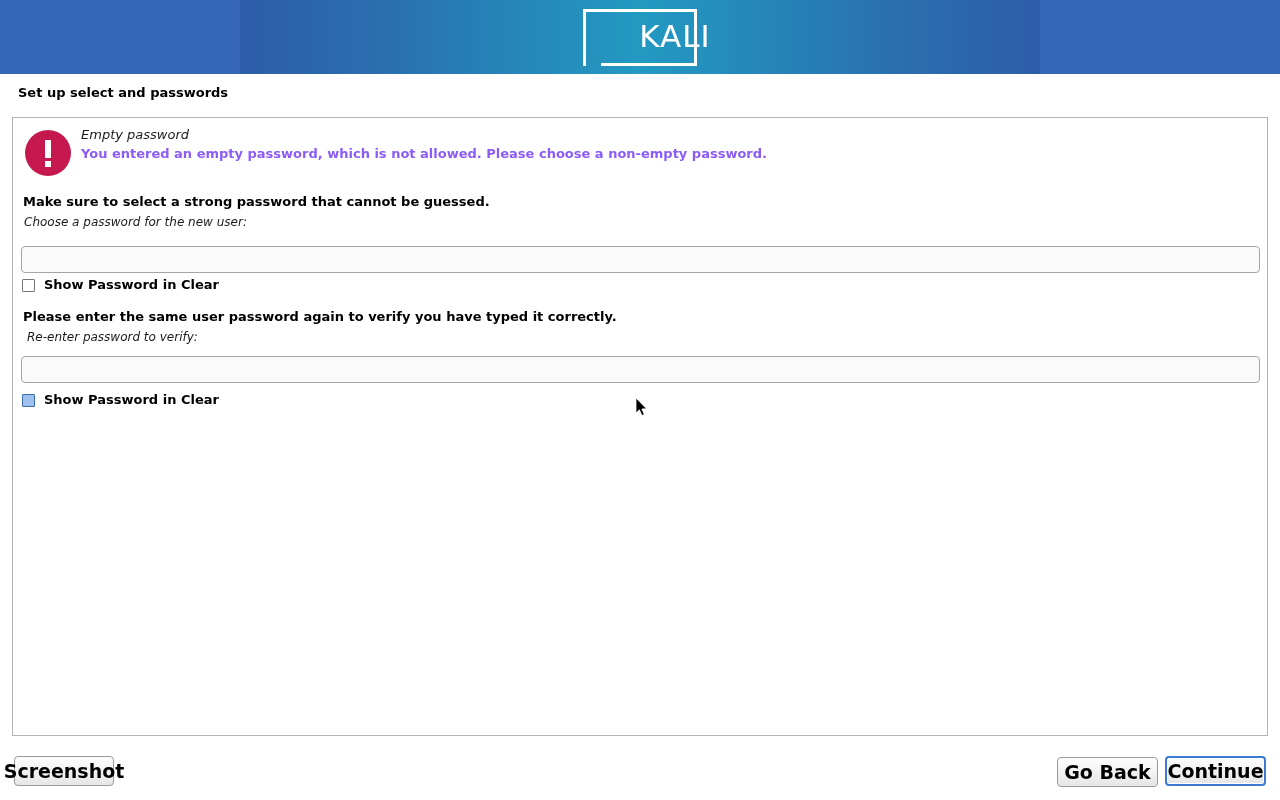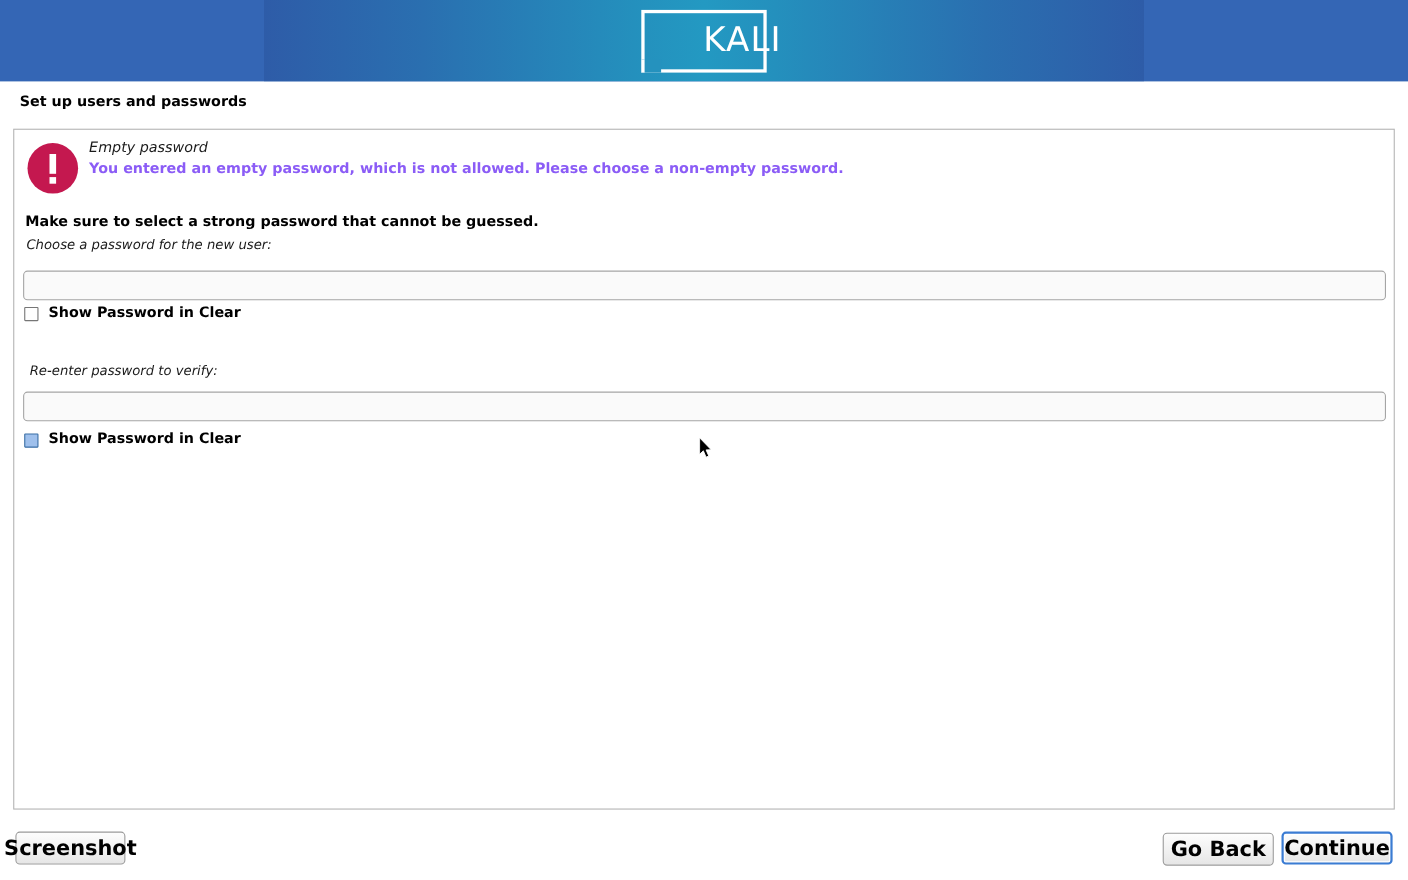--- a/index.html
+++ b/index.html
@@ -219,41 +219,42 @@
 <div id="banner">
   <div id="banner-gradient"></div>
   <div id="kali-logo">
     <div class="frame"></div>
     <div class="notch"></div>
     <div class="notch-side"></div>
     <div class="wordmark">KALI</div>
   </div>
 </div>
 
-<div id="page-title">Set up users and passwords</div>
+<div id="page-title">Set up select and passwords</div>
 
 <div id="panel">
 
   <div id="error-row">
     <div id="error-icon">
       <div class="bang-bar"></div>
       <div class="bang-dot"></div>
     </div>
     <div id="error-title">Empty password</div>
     <div id="error-message">You entered an empty password, which is not allowed. Please choose a non-empty password.</div>
   </div>
 
   <div class="strong-line" style="left:10px; top:76px;">Make sure to select a strong password that cannot be guessed.</div>
   <div class="field-label" style="left:11px; top:97px;">Choose a password for the new user:</div>
   <input class="pw-input" type="password" style="left: 8px; top: 128px; width: 1239px;" placeholder="">
   <div class="check-row" style="left:9px; top:159px;">
     <span class="checkbox"></span>
     <span class="check-label">Show Password in Clear</span>
   </div>
 
+  <div class="strong-line" style="left:10px; top:191px;">Please enter the same user password again to verify you have typed it correctly.</div>
   <div class="field-label" style="left:14px; top:212px;">Re-enter password to verify:</div>
   <input class="pw-input" type="password" style="left: 8px; top: 238px; width: 1239px;" placeholder="">
   <div class="check-row" style="left:9px; top:274px;">
     <span class="checkbox focused"></span>
     <span class="check-label">Show Password in Clear</span>
   </div>
 
 </div>
 
 <button class="btn" style="left:14px; top:756px; width:100px;">Screenshot</button>

